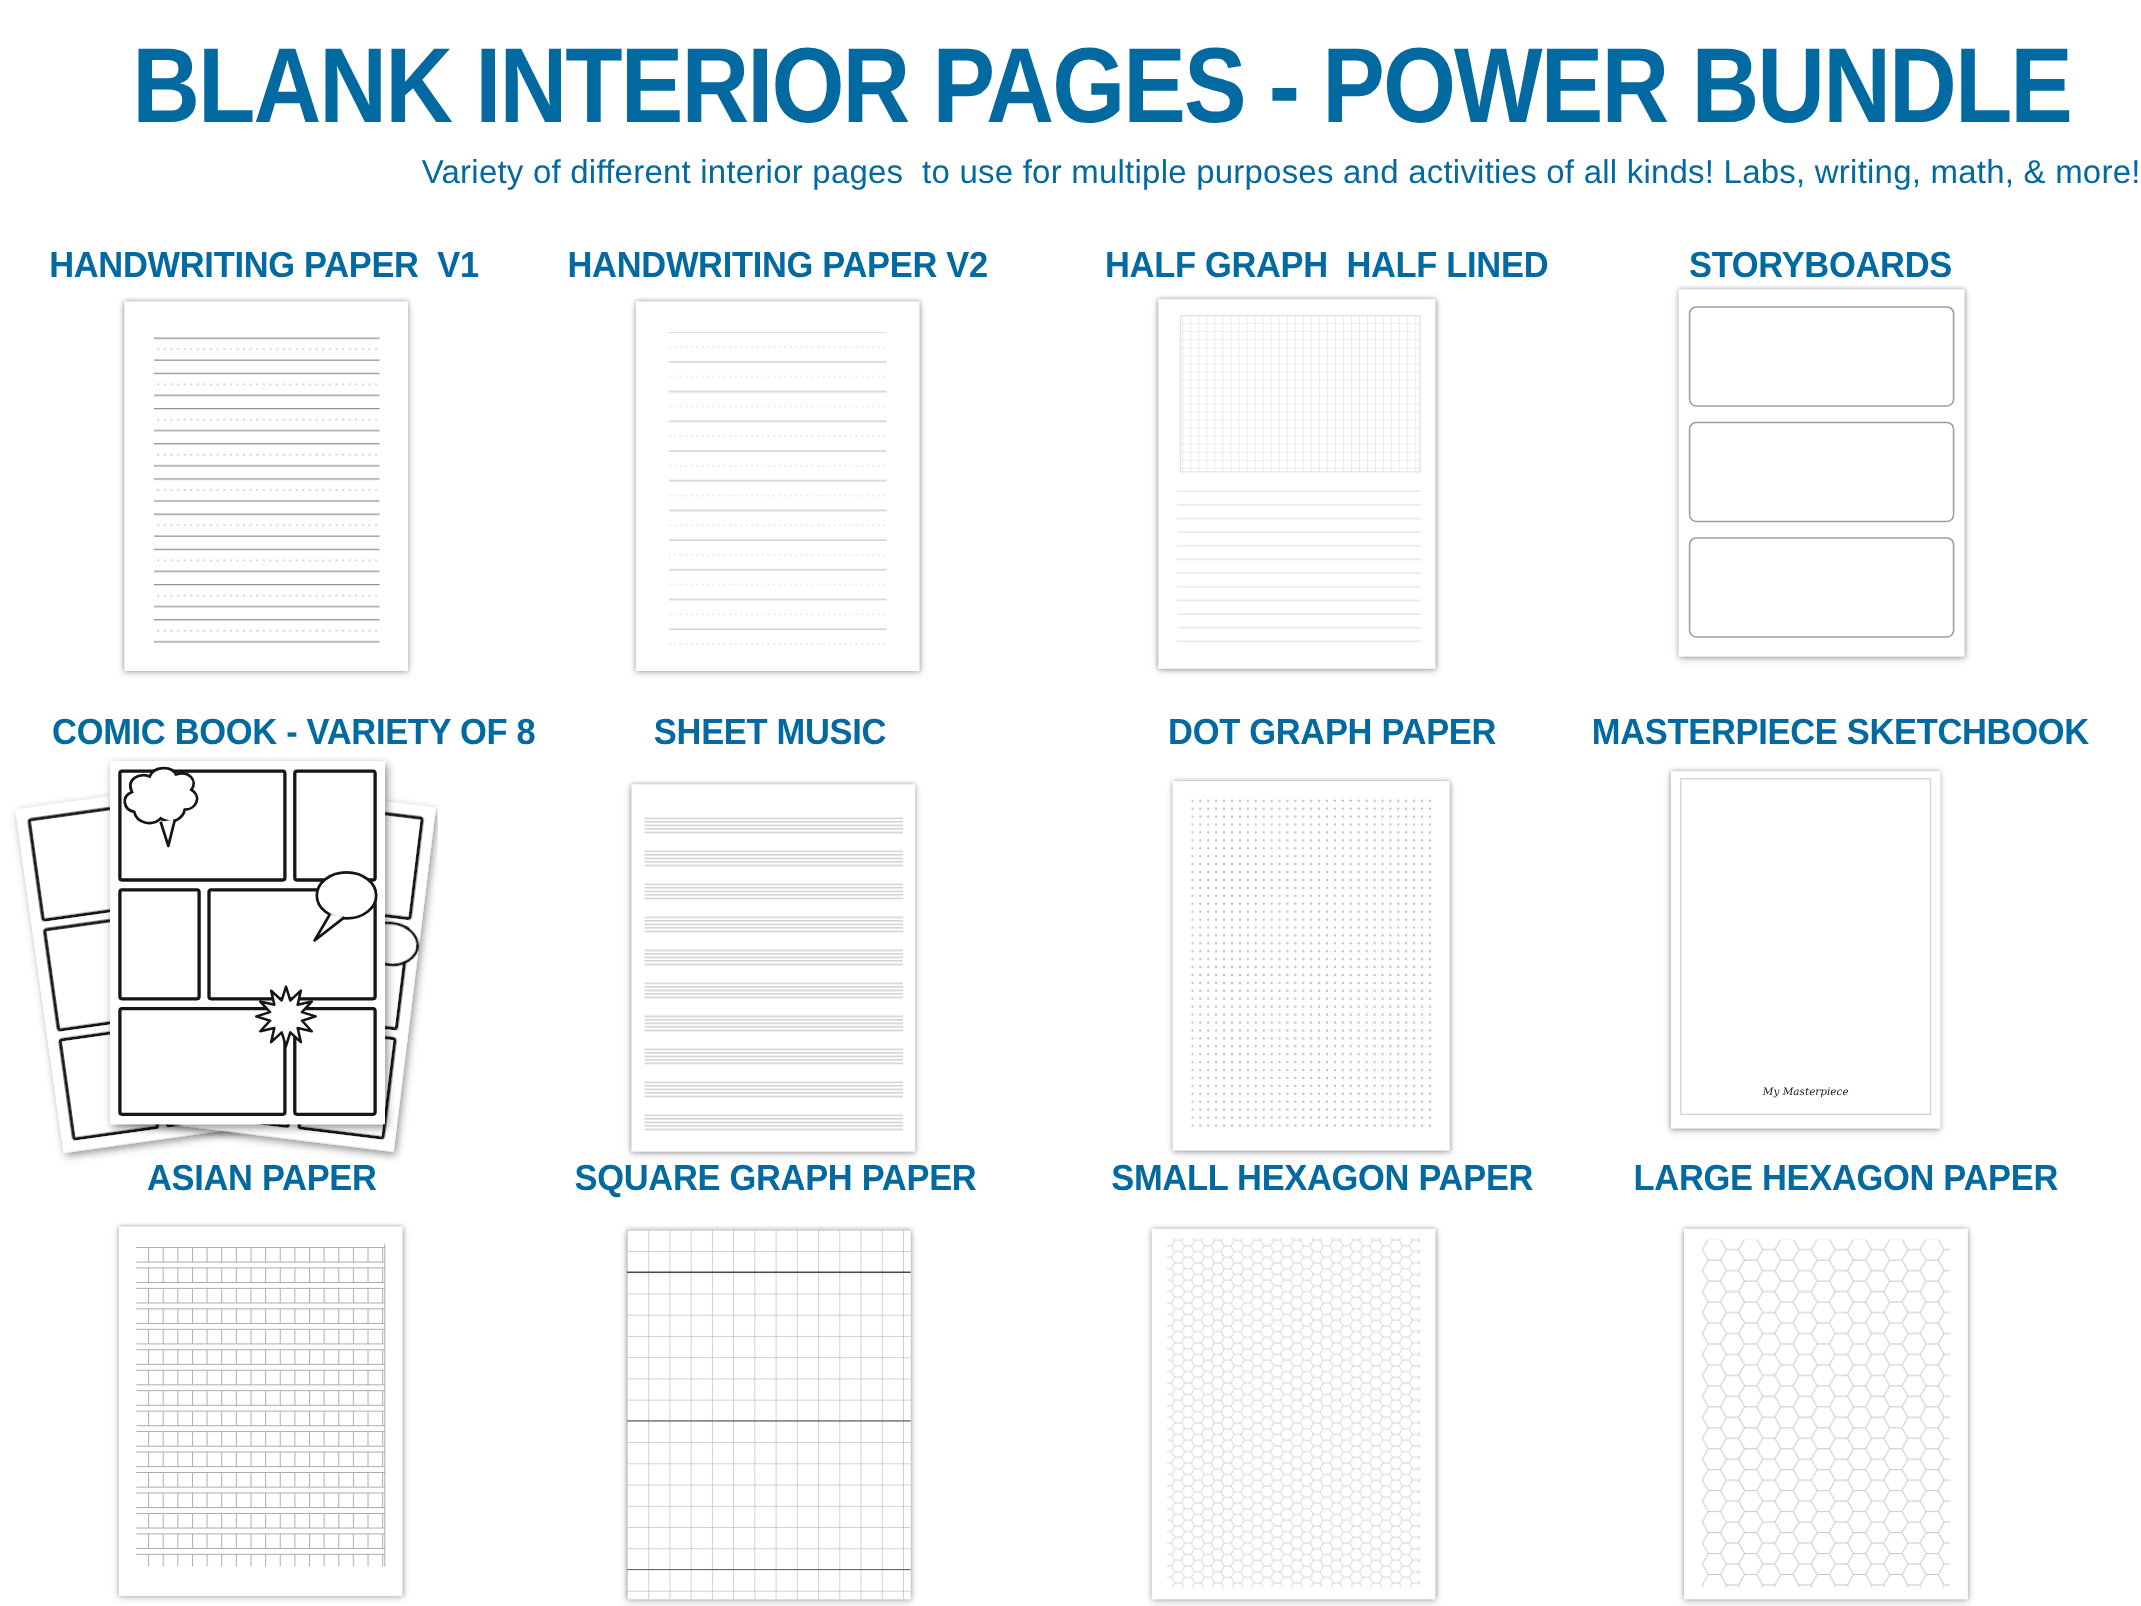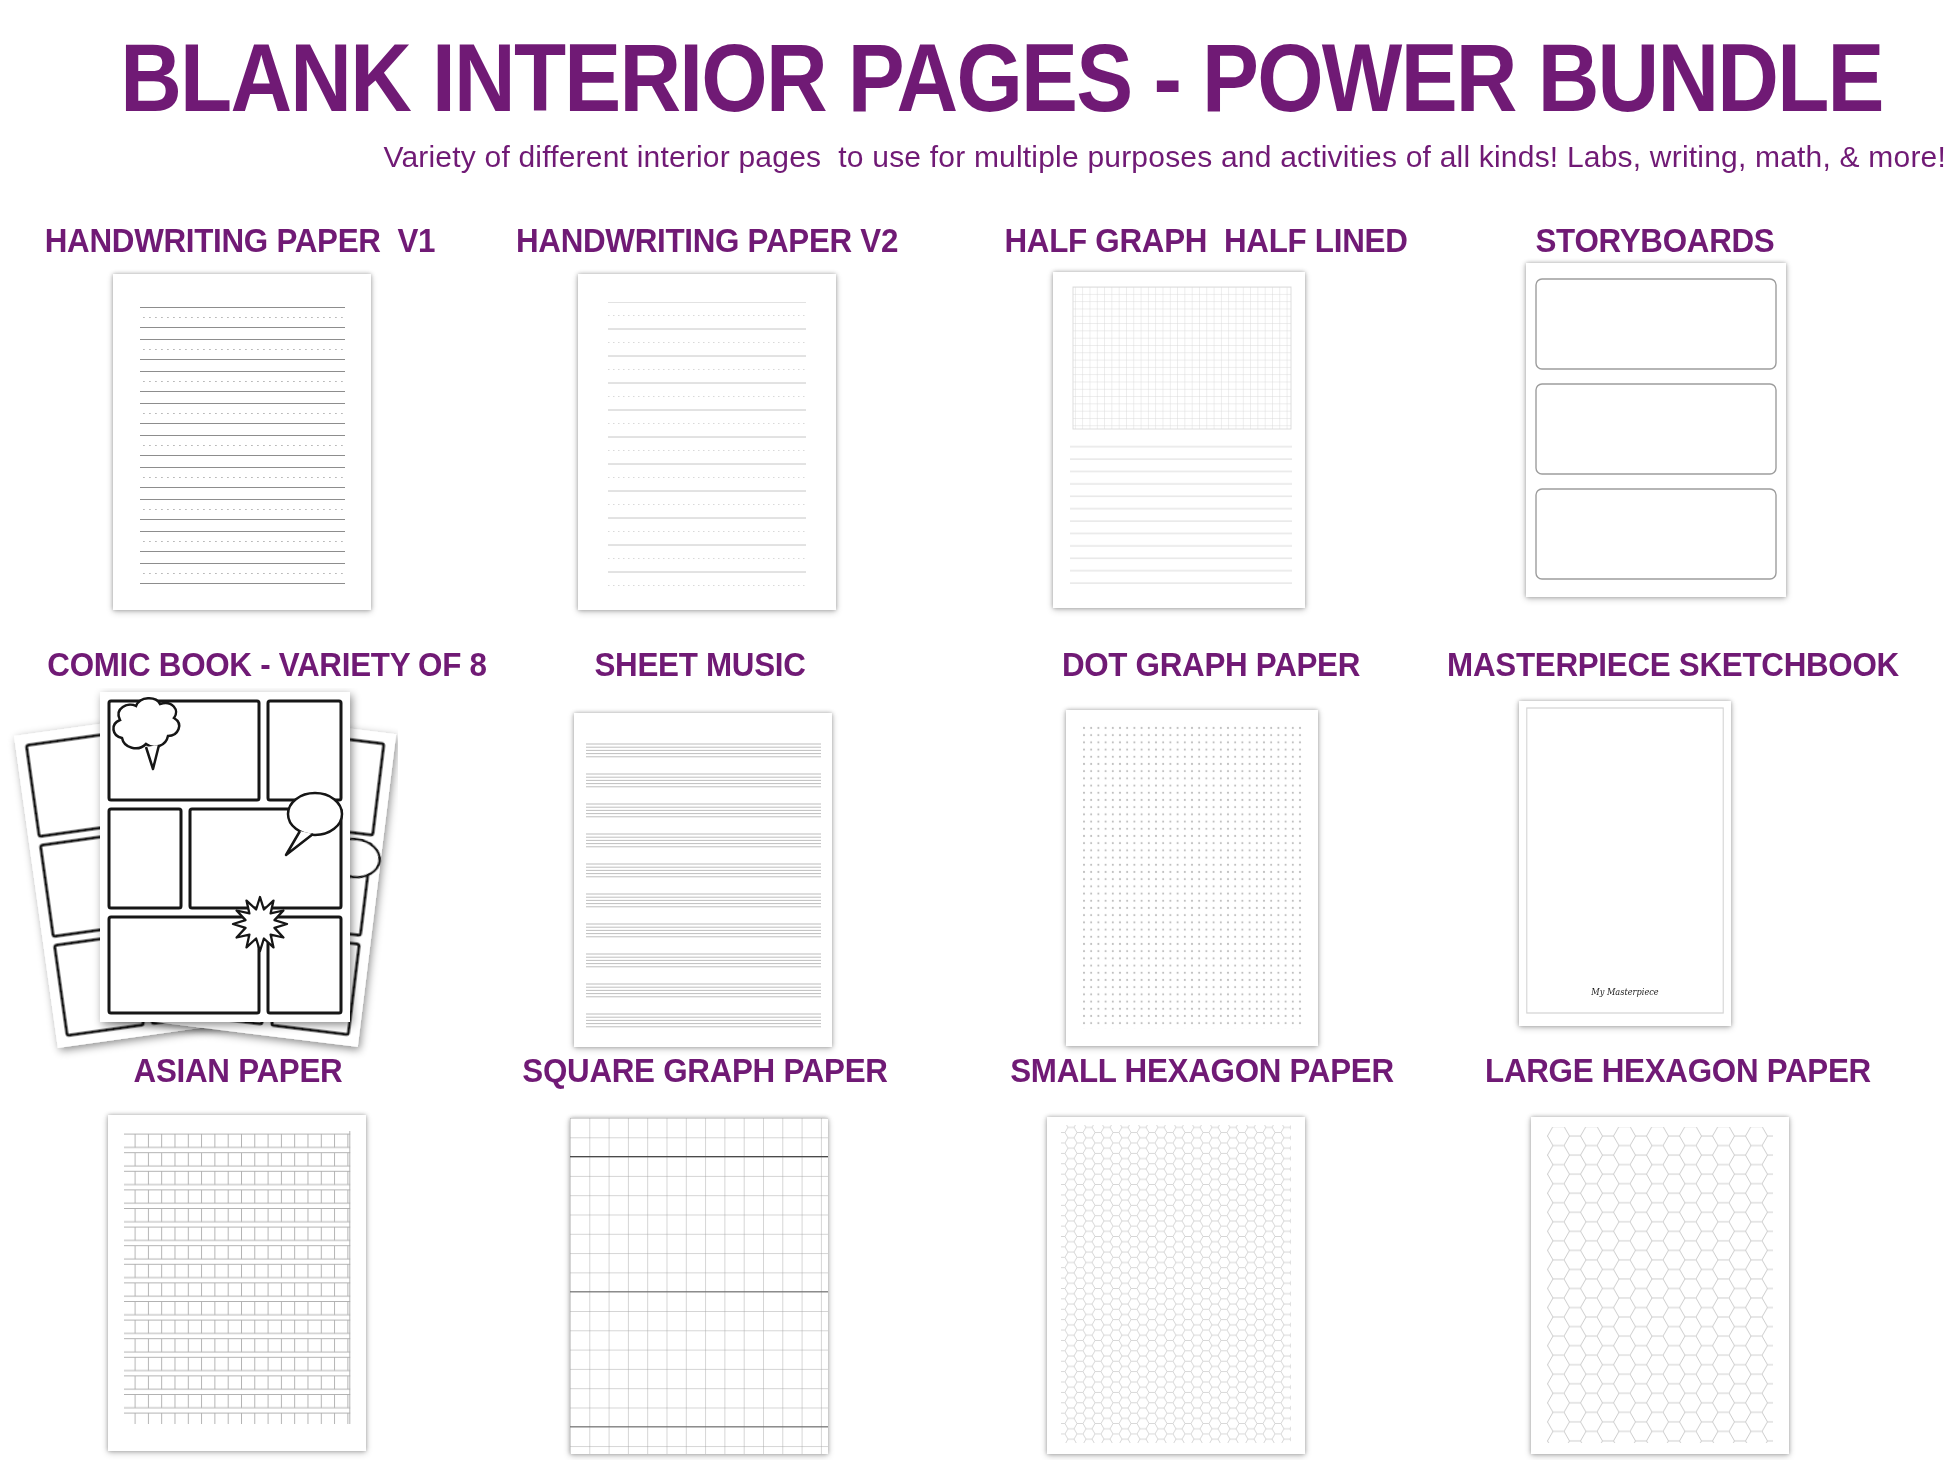--- a/index.html
+++ b/index.html
@@ -1,18 +1,18 @@
 <!DOCTYPE html>
 <html><head>
 <meta charset="utf-8">
 <style>
   html,body{margin:0;padding:0;background:#fff;}
   .canvas{
     position:relative; width:1946px; height:1460px; background:#ffffff;
-    overflow:hidden; font-family:"Liberation Sans", sans-serif; color:#701a75;
+    overflow:hidden; font-family:"Liberation Sans", sans-serif; color:#0369a1;
   }
   .title-wrap{position:absolute; top:22px; left:0; width:100%; text-align:center;}
   .title-wrap span{
     display:inline-block; font-size:97px; font-weight:700; letter-spacing:-2px;
     transform:scaleX(0.88); transform-origin:center; white-space:pre;
   }
   .subtitle-wrap{position:absolute; top:140px; left:0; width:100%; text-align:right;}
   .subtitle-wrap span{
     display:inline-block; font-size:30px; font-weight:400; letter-spacing:0.2px; white-space:pre;
   }
@@ -186,21 +186,21 @@
     <svg viewBox="0 0 252 336" preserveAspectRatio="none">
       <defs>
         <pattern id="dgp" width="7.2" height="7.2" patternUnits="userSpaceOnUse">
           <circle cx="3.6" cy="3.6" r="1.05" fill="#bdbdbd"></circle>
         </pattern>
       </defs>
       <rect x="17" y="13" width="220" height="306" fill="url(#dgp)"></rect>
     </svg>
   </div>
 
-  <div class="page" style="left:1519px;top:701px;width:212px;height:325px;text-decoration:underline;">
+  <div class="page" style="left:1519px;top:701px;width:245px;height:325px;text-decoration:underline;">
     <svg viewBox="0 0 245 325" preserveAspectRatio="none">
       <rect x="9" y="7" width="227" height="305" fill="none" stroke="#d2d2d2" stroke-width="1.2"></rect>
       <text x="122.5" y="294" text-anchor="middle" font-family="DejaVu Serif, serif" font-style="italic" font-size="9.5" fill="#1a1a1a">My Masterpiece</text>
     </svg>
   </div>
 
   <div class="page" style="left:108px;top:1115px;width:258px;height:336px;">
     <svg viewBox="0 0 258 336" preserveAspectRatio="none">
       <defs>
         <pattern id="asp" width="13.3" height="18.6" patternUnits="userSpaceOnUse">

